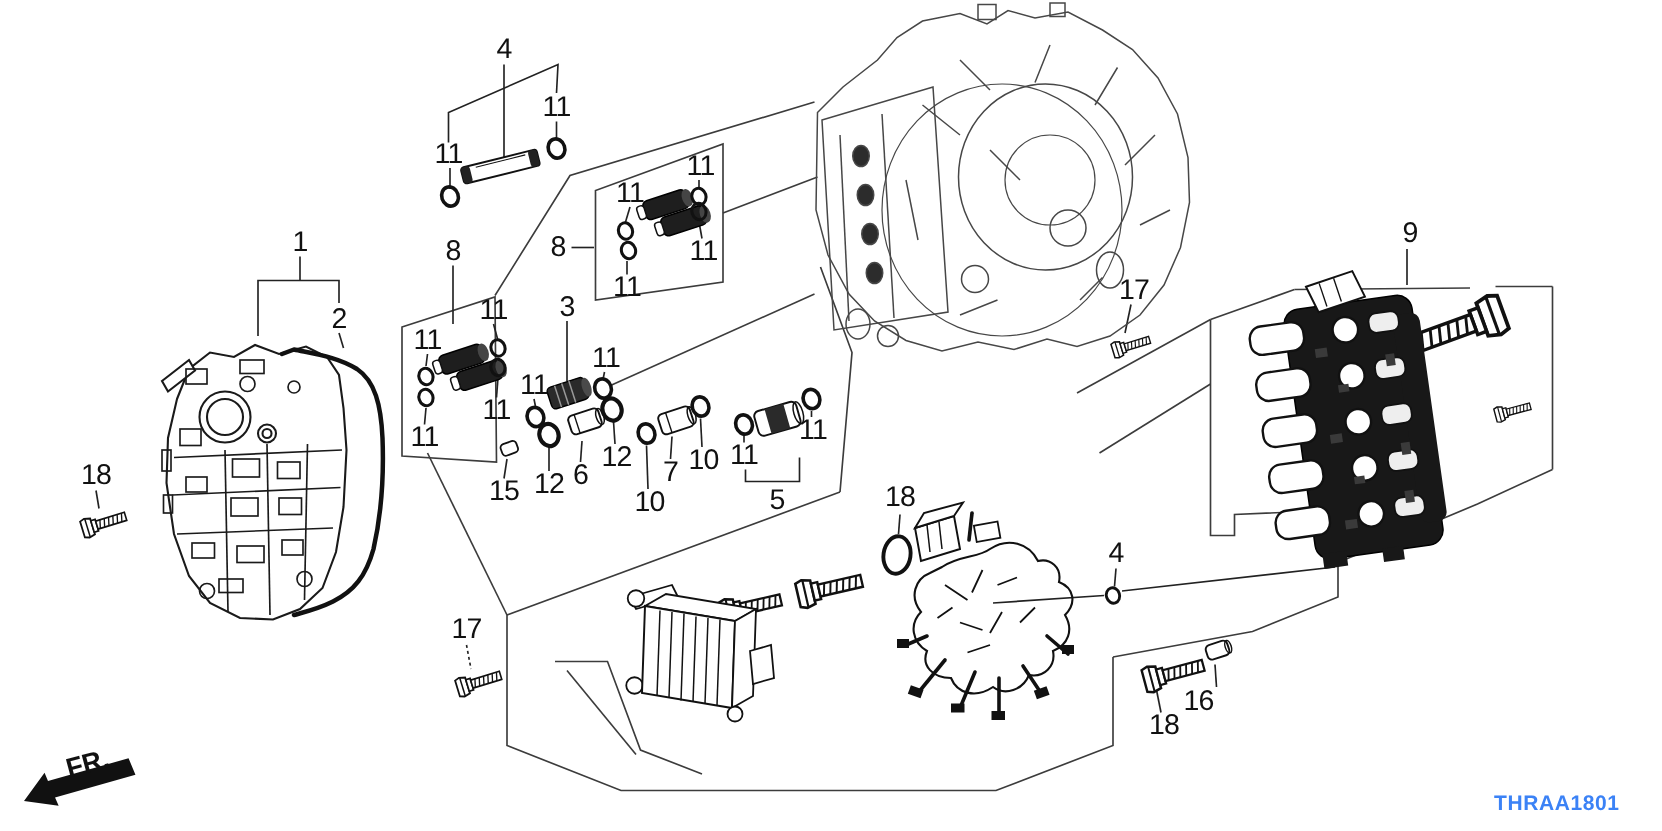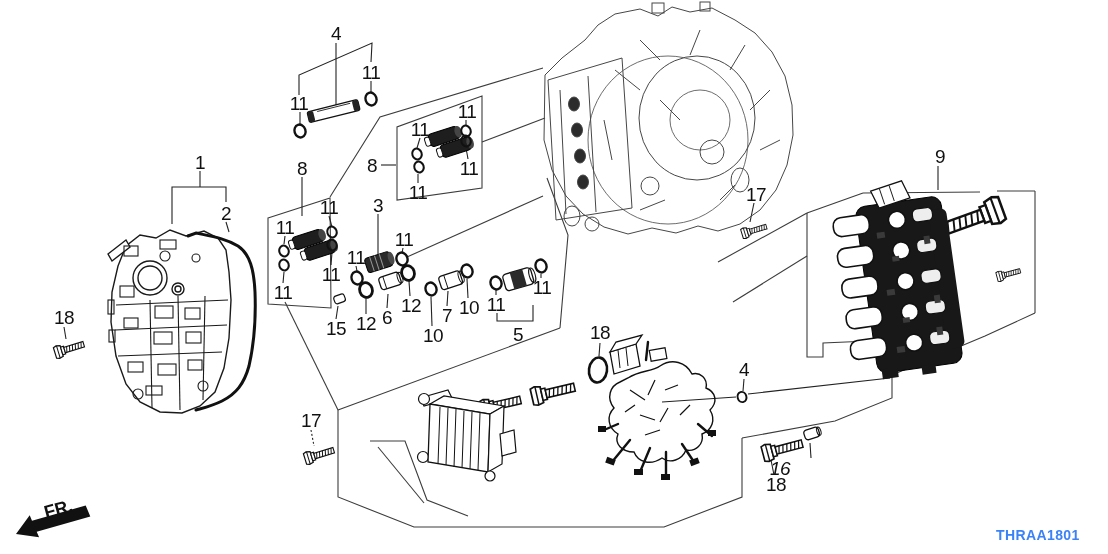--- a/index.html
+++ b/index.html
@@ -383,21 +383,21 @@
       <span class="callout" style="left: 469px; top: 307px;">10</span>
       <span class="callout" style="left: 496px; top: 304px;">11</span>
       <span class="callout" style="left: 518px; top: 334px;">5</span>
       <span class="callout" style="left: 542px; top: 287px;">11</span>
       <span class="callout" style="left: 940px; top: 156px;">9</span>
       <span class="callout" style="left: 756px; top: 194px;">17</span>
       <span class="callout" style="left: 311px; top: 420px;">17</span>
       <span class="callout" style="left: 64px; top: 317px;">18</span>
       <span class="callout" style="left: 600px; top: 332px;">18</span>
       <span class="callout" style="left: 744px; top: 369px;">4</span>
-      <span class="callout" style="left: 780px; top: 468px; font-style: italic;">16</span>
+      <span class="callout" style="left: 799px; top: 468px;">16</span>
       <span class="callout" style="left: 776px; top: 484px;">18</span>
     </div>
 
 <div id="fr-label">FR.</div>
 
 <div id="diagram-code">THRAA1801</div>
 
 </div>
 
 </body></html>

